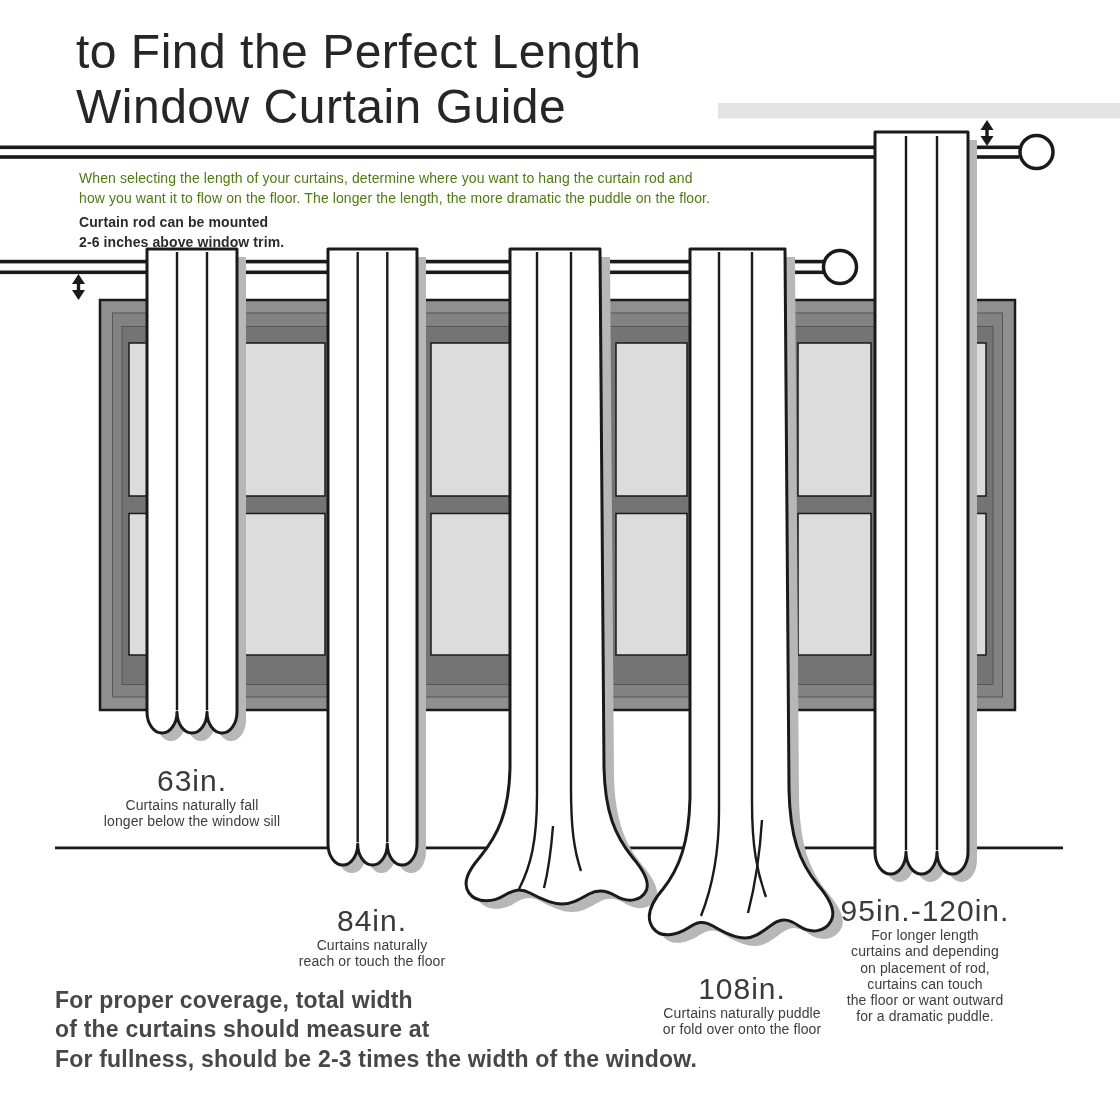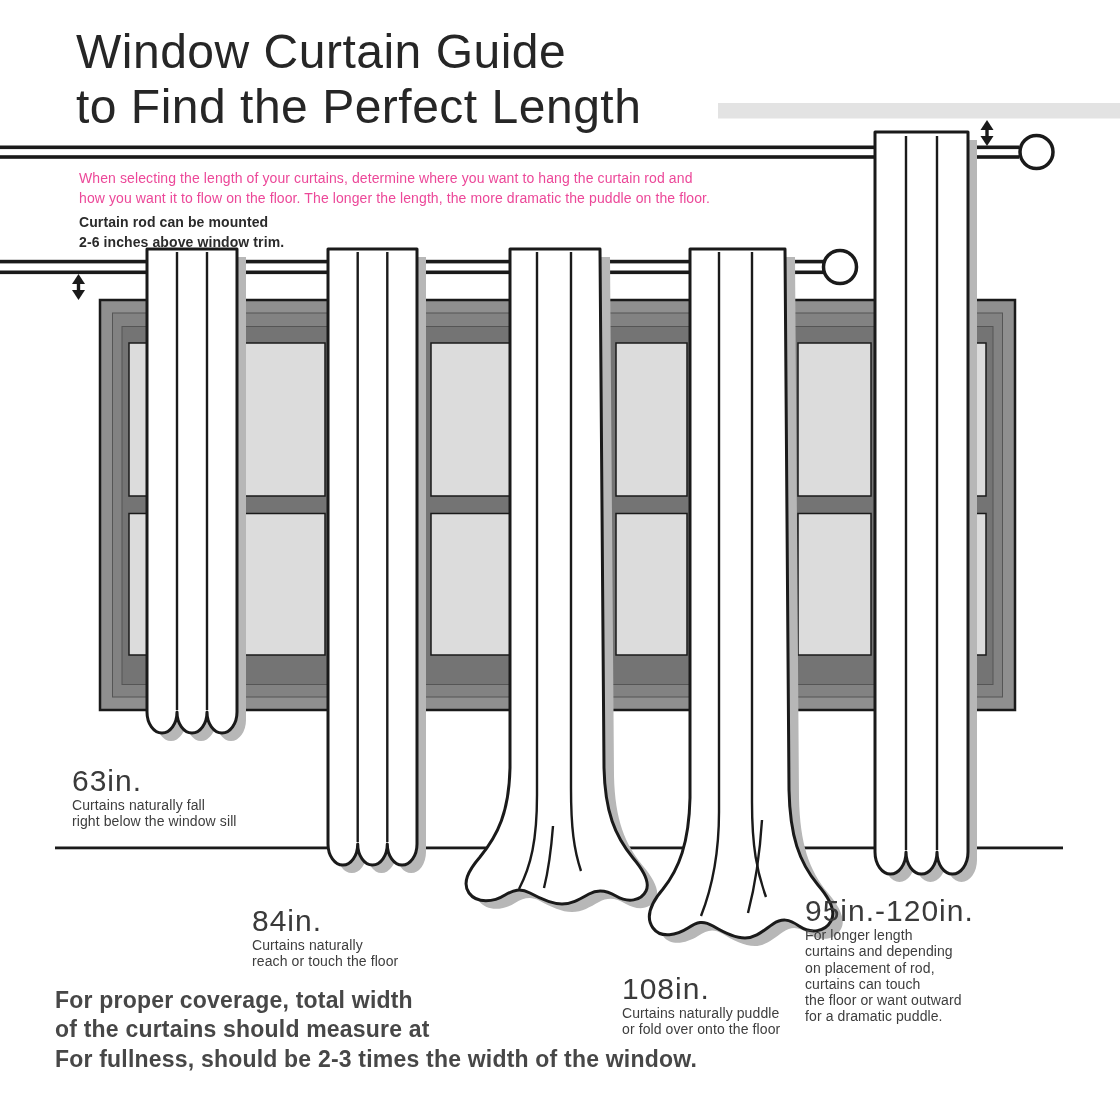--- a/index.html
+++ b/index.html
@@ -6,32 +6,32 @@
   .stage{
     position:relative;width:1120px;height:1120px;background:#ffffff;overflow:hidden;
     font-family:"Liberation Sans", sans-serif;color:#3d3d3d;
   }
   .abs{position:absolute;}
   .page-title{
     left:76px;top:24px;font-size:48px;line-height:55px;font-weight:300;
     letter-spacing:0.5px;color:#262626;white-space:nowrap;
   }
   .intro{
-    left:79px;top:168px;font-size:14px;line-height:20px;color:#ec4899;
+    left:79px;top:168px;font-size:14px;line-height:20px;color:#4d7c0f;
     letter-spacing:0.1px;white-space:nowrap;
   }
   .rodnote{
     left:79px;top:212px;font-size:14px;line-height:20px;font-weight:bold;
     color:#2b2b2b;letter-spacing:0.1px;white-space:nowrap;
   }
   .ceilnote{
     left:985px;top:180px;font-size:13.5px;line-height:16px;font-weight:bold;
     color:#2b2b2b;white-space:nowrap;
   }
-  .clabel{width:240px;}
+  .clabel{width:240px;text-align:center;}
   .clabel .len{font-size:30px;line-height:33px;color:#3a3a3a;letter-spacing:1px;}
   .clabel .cap{font-size:14px;line-height:16.3px;color:#3d3d3d;letter-spacing:0.1px;white-space:nowrap;}
   .coverage{
     left:55px;top:986px;font-size:23px;line-height:29.3px;font-weight:bold;
     color:#474747;letter-spacing:0.2px;white-space:nowrap;
   }
   svg{position:absolute;left:0;top:0;}
 </style>
 </head>
 <body>
@@ -129,39 +129,39 @@
 
     <use href="#pc5" x="9" y="8" fill="#b7b7b7"></use>
     <use href="#pc5" fill="#ffffff" stroke="#1a1a1a" stroke-width="3" stroke-linejoin="round"></use>
     <g stroke="#1a1a1a" stroke-width="2.4" fill="none">
       <line x1="906" y1="136" x2="906" y2="850"></line>
       <line x1="937" y1="136" x2="937" y2="850"></line>
     </g>
   </svg>
 
   <div class="abs page-title">
+    <div>to Find the Perfect Length</div>
     <div>Window Curtain Guide</div>
-    <div>to Find the Perfect Length</div>
   </div>
 
   <div class="abs intro">
     <div>When selecting the length of your curtains, determine where you want to hang the curtain rod and</div>
     <div>how you want it to flow on the floor. The longer the length, the more dramatic the puddle on the floor.</div>
   </div>
 
   <div class="abs rodnote">
     <div>Curtain rod can be mounted</div>
     <div>2-6 inches above window trim.</div>
   </div>
 
 
   <div class="abs clabel" style="left:72px;top:764px;">
     <div class="len">63in.</div>
     <div class="cap">Curtains naturally fall</div>
-    <div class="cap">right below the window sill</div>
+    <div class="cap">longer below the window sill</div>
   </div>
 
   <div class="abs clabel" style="left:252px;top:904px;">
     <div class="len">84in.</div>
     <div class="cap">Curtains naturally</div>
     <div class="cap">reach or touch the floor</div>
   </div>
 
 
   <div class="abs clabel" style="left:622px;top:972px;">

